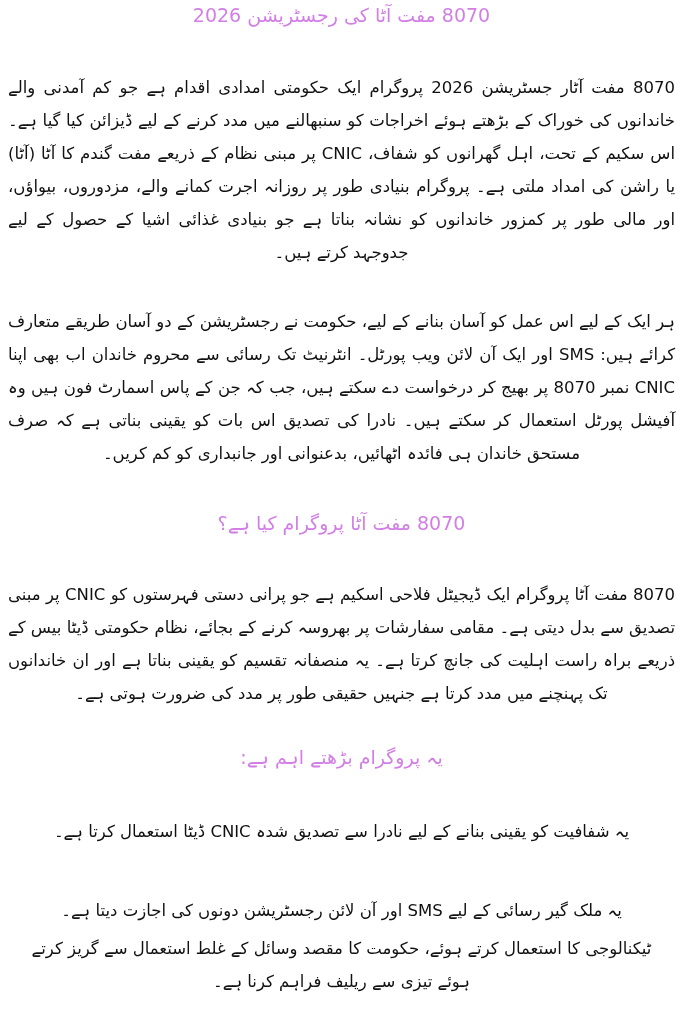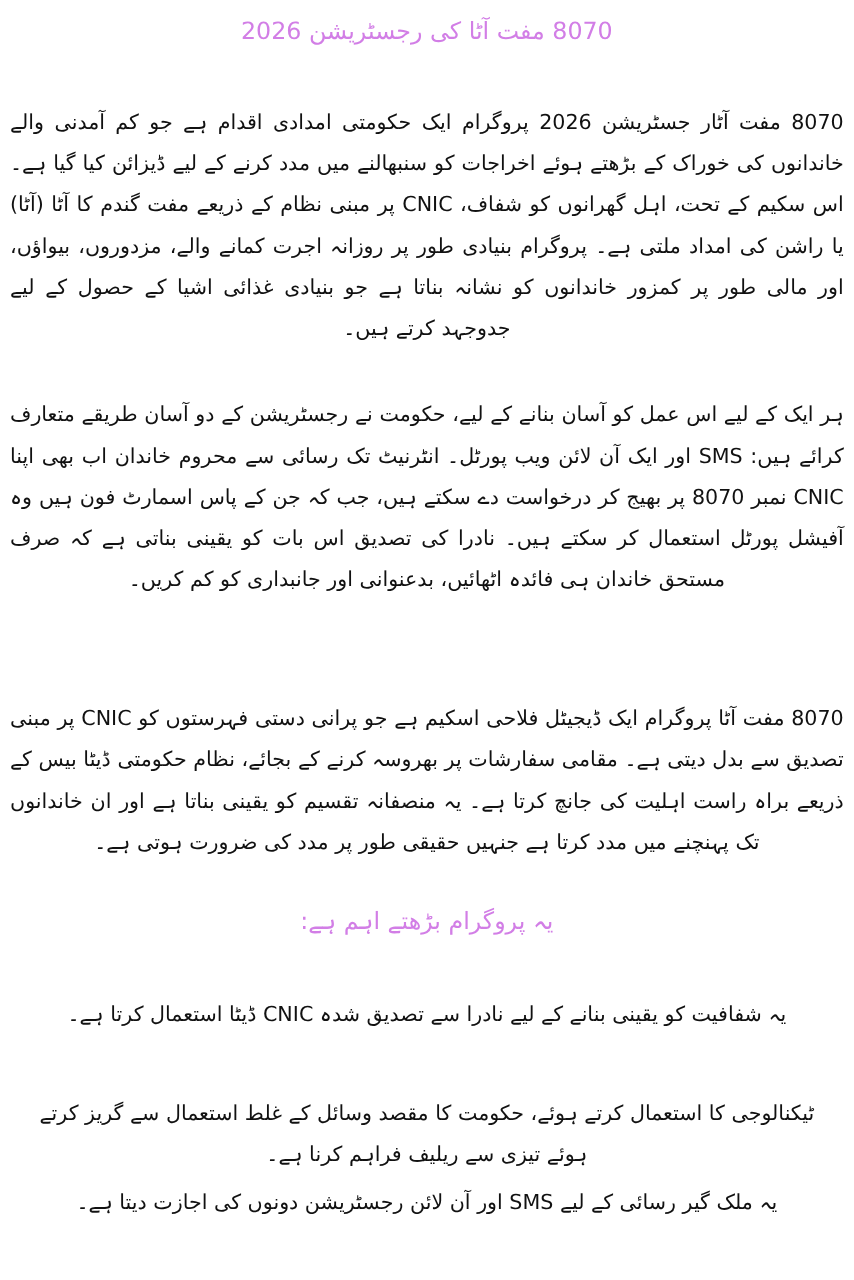--- a/index.html
+++ b/index.html
@@ -9,21 +9,21 @@
     }
     body {
       width: 683px;
       height: 1024px;
       overflow: hidden;
       font-family: "DejaVu Sans", "Liberation Sans", sans-serif;
       color: #111111;
       direction: rtl;
     }
     .page {
-      padding: 10px 8px 0 8px;
+      padding: 0 8px 0 8px;
       box-sizing: border-box;
       width: 683px;
     }
     .heading {
       text-align: center;
       color: #d27ee6;
       font-size: 19px;
       line-height: 30px;
       margin: 0;
       font-weight: normal;
@@ -60,31 +60,32 @@
   <div class="gap-1"></div>
 
   <p class="para">8070 مفت آٹار جسٹریشن 2026 پروگرام ایک حکومتی امدادی اقدام ہے جو کم آمدنی والے خاندانوں کی خوراک کے بڑھتے ہوئے اخراجات کو سنبھالنے میں مدد کرنے کے لیے ڈیزائن کیا گیا ہے۔ اس سکیم کے تحت، اہل گھرانوں کو شفاف، CNIC پر مبنی نظام کے ذریعے مفت گندم کا آٹا (آٹا) یا راشن کی امداد ملتی ہے۔ پروگرام بنیادی طور پر روزانہ اجرت کمانے والے، مزدوروں، بیواؤں، اور مالی طور پر کمزور خاندانوں کو نشانہ بناتا ہے جو بنیادی غذائی اشیا کے حصول کے لیے جدوجہد کرتے ہیں۔</p>
 
   <div class="gap-2"></div>
 
   <p class="para">ہر ایک کے لیے اس عمل کو آسان بنانے کے لیے، حکومت نے رجسٹریشن کے دو آسان طریقے متعارف کرائے ہیں: SMS اور ایک آن لائن ویب پورٹل۔ انٹرنیٹ تک رسائی سے محروم خاندان اب بھی اپنا CNIC نمبر 8070 پر بھیج کر درخواست دے سکتے ہیں، جب کہ جن کے پاس اسمارٹ فون ہیں وہ آفیشل پورٹل استعمال کر سکتے ہیں۔ نادرا کی تصدیق اس بات کو یقینی بناتی ہے کہ صرف مستحق خاندان ہی فائدہ اٹھائیں، بدعنوانی اور جانبداری کو کم کریں۔</p>
 
   <div class="gap-3"></div>
 
+  <h2 class="heading">8070 مفت آٹا پروگرام کیا ہے؟</h2>
 
   <div class="gap-4"></div>
 
   <p class="para">8070 مفت آٹا پروگرام ایک ڈیجیٹل فلاحی اسکیم ہے جو پرانی دستی فہرستوں کو CNIC پر مبنی تصدیق سے بدل دیتی ہے۔ مقامی سفارشات پر بھروسہ کرنے کے بجائے، نظام حکومتی ڈیٹا بیس کے ذریعے براہ راست اہلیت کی جانچ کرتا ہے۔ یہ منصفانہ تقسیم کو یقینی بناتا ہے اور ان خاندانوں تک پہنچنے میں مدد کرتا ہے جنہیں حقیقی طور پر مدد کی ضرورت ہوتی ہے۔</p>
 
   <div class="gap-5"></div>
 
   <h2 class="heading">یہ پروگرام بڑھتے اہم ہے:</h2>
 
   <div class="gap-6"></div>
 
   <p class="bullet">یہ شفافیت کو یقینی بنانے کے لیے نادرا سے تصدیق شدہ CNIC ڈیٹا استعمال کرتا ہے۔</p>
 
   <div class="gap-7"></div>
 
+  <p class="bullet">یہ ملک گیر رسائی کے لیے SMS اور آن لائن رجسٹریشن دونوں کی اجازت دیتا ہے۔</p>
   <p class="bullet">ٹیکنالوجی کا استعمال کرتے ہوئے، حکومت کا مقصد وسائل کے غلط استعمال سے گریز کرتے ہوئے تیزی سے ریلیف فراہم کرنا ہے۔</p>
-  <p class="bullet">یہ ملک گیر رسائی کے لیے SMS اور آن لائن رجسٹریشن دونوں کی اجازت دیتا ہے۔</p>
 
 </div>
 
 </body></html>

